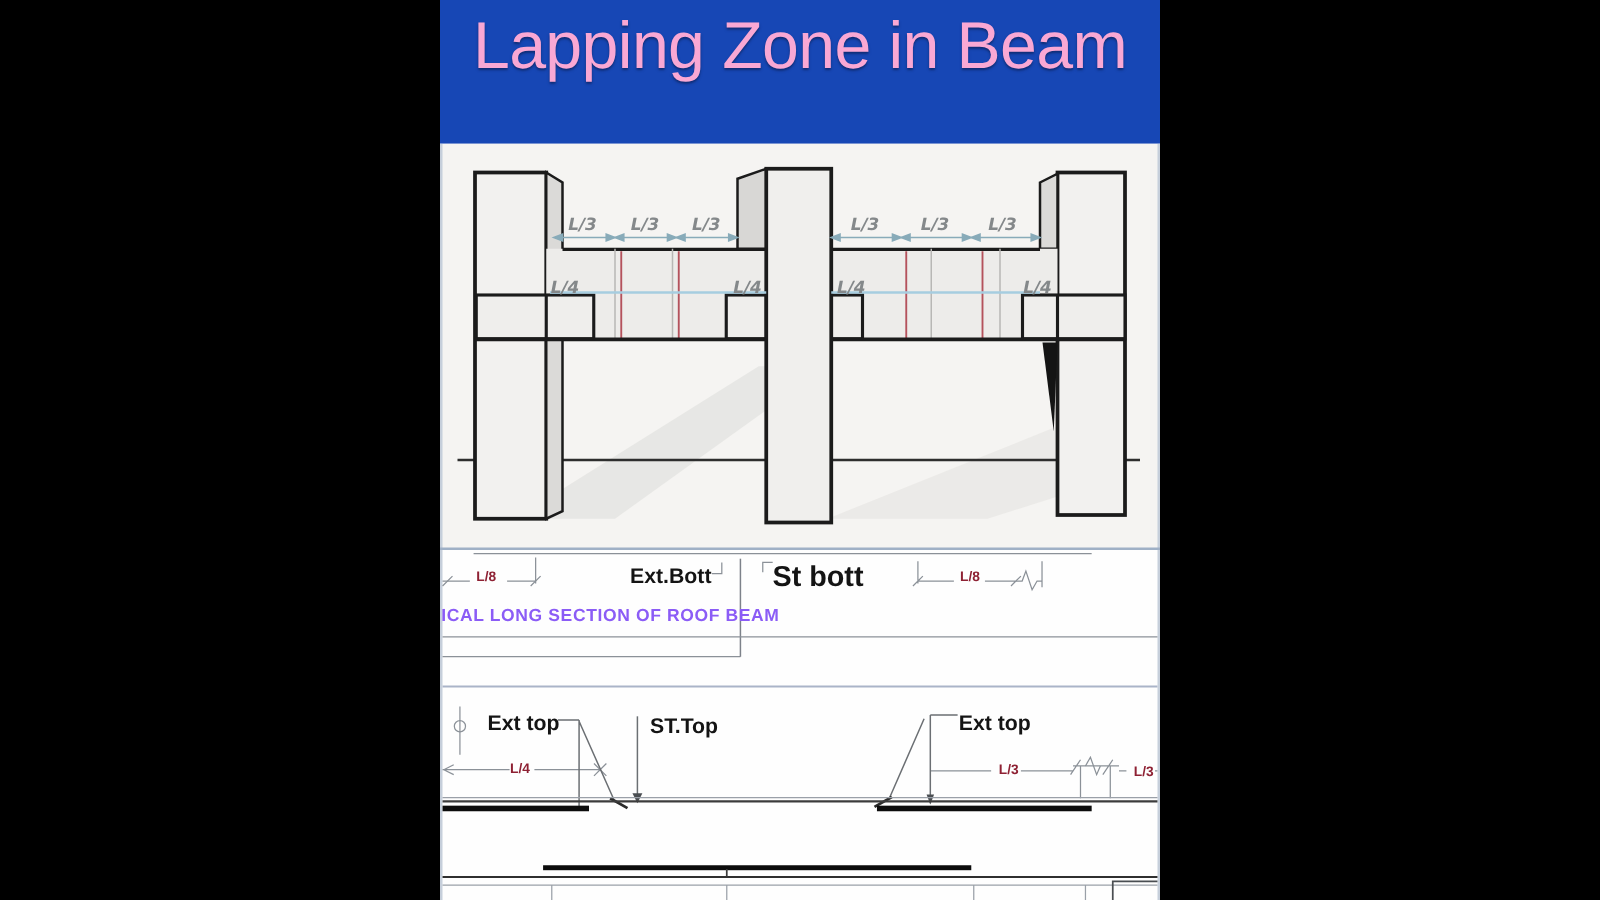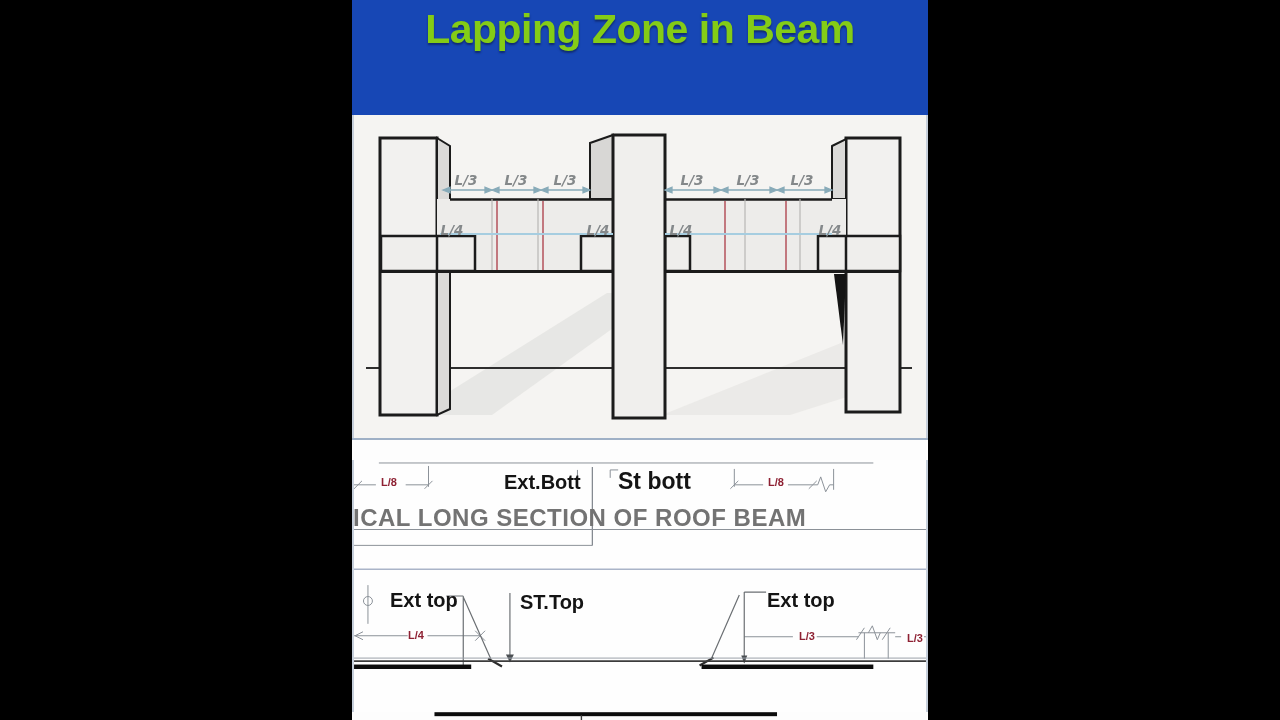--- a/index.html
+++ b/index.html
@@ -4,33 +4,33 @@
 <style>
   html,body{margin:0;padding:0;background:#000;}
   .stage{position:relative;width:1280px;height:720px;background:#000;overflow:hidden;
          font-family:"Liberation Sans",sans-serif;}
   .letterbox{position:absolute;top:0;height:720px;background:#000;}
   .lb-left{left:0;width:352px;}
   .lb-right{left:928px;width:352px;}
   .content{position:absolute;left:352px;top:0;width:576px;height:720px;background:#fdfdfd;}
   .header{position:absolute;left:0;top:0;width:576px;height:115px;background:#1747b5;
           display:flex;align-items:flex-start;justify-content:center;}
-  .title{margin-top:6px;font-size:41px;font-weight:700;letter-spacing:-0.5px;color:#84cc16;
+  .title{margin-top:6px;font-size:53px;font-weight:400;letter-spacing:-0.5px;color:#f9a8d4;
          text-shadow:0 2px 2px rgba(10,25,70,.6);white-space:nowrap;}
   .diagram3d{position:absolute;left:0;top:115px;width:576px;height:325px;background:#f5f4f2;
              box-shadow:inset 2px 0 0 #c6cfdb, inset -2px 0 0 #c6cfdb;}
-  .cad{position:absolute;left:0;top:460px;width:576px;height:252px;background:#fefefe;
+  .cad{position:absolute;left:0;top:440px;width:576px;height:280px;background:#fefefe;
        box-shadow:inset 2px 0 0 #c6cfdb, inset -2px 0 0 #c6cfdb;text-align:center;}
   .diagram3d svg,.cad svg{position:absolute;left:0;top:0;}
   .lbl{position:absolute;white-space:nowrap;color:#1a1a1a;font-weight:bold;}
   .sketch{font-size:13.5px;font-style:italic;color:#84888a;transform:translateX(-50%);
           font-family:"DejaVu Sans",sans-serif;}
   .dimred{font-size:11px;color:#8e2133;transform:translateX(-50%);}
-  .cadtxt{font-size:20px;color:#141414;}
-  .caption{font-size:24px;letter-spacing:.5px;color:#737373;}
+  .cadtxt{font-size:17px;color:#141414;}
+  .caption{font-size:14px;letter-spacing:.5px;color:#8b5cf6;}
   .divider-top{position:absolute;left:0;top:438px;width:576px;height:2px;background:#9fb0c6;}
 </style>
 </head>
 <body>
 
 <div class="stage">
   <div class="letterbox lb-left"></div>
   <div class="letterbox lb-right"></div>
 
   <div class="content">

